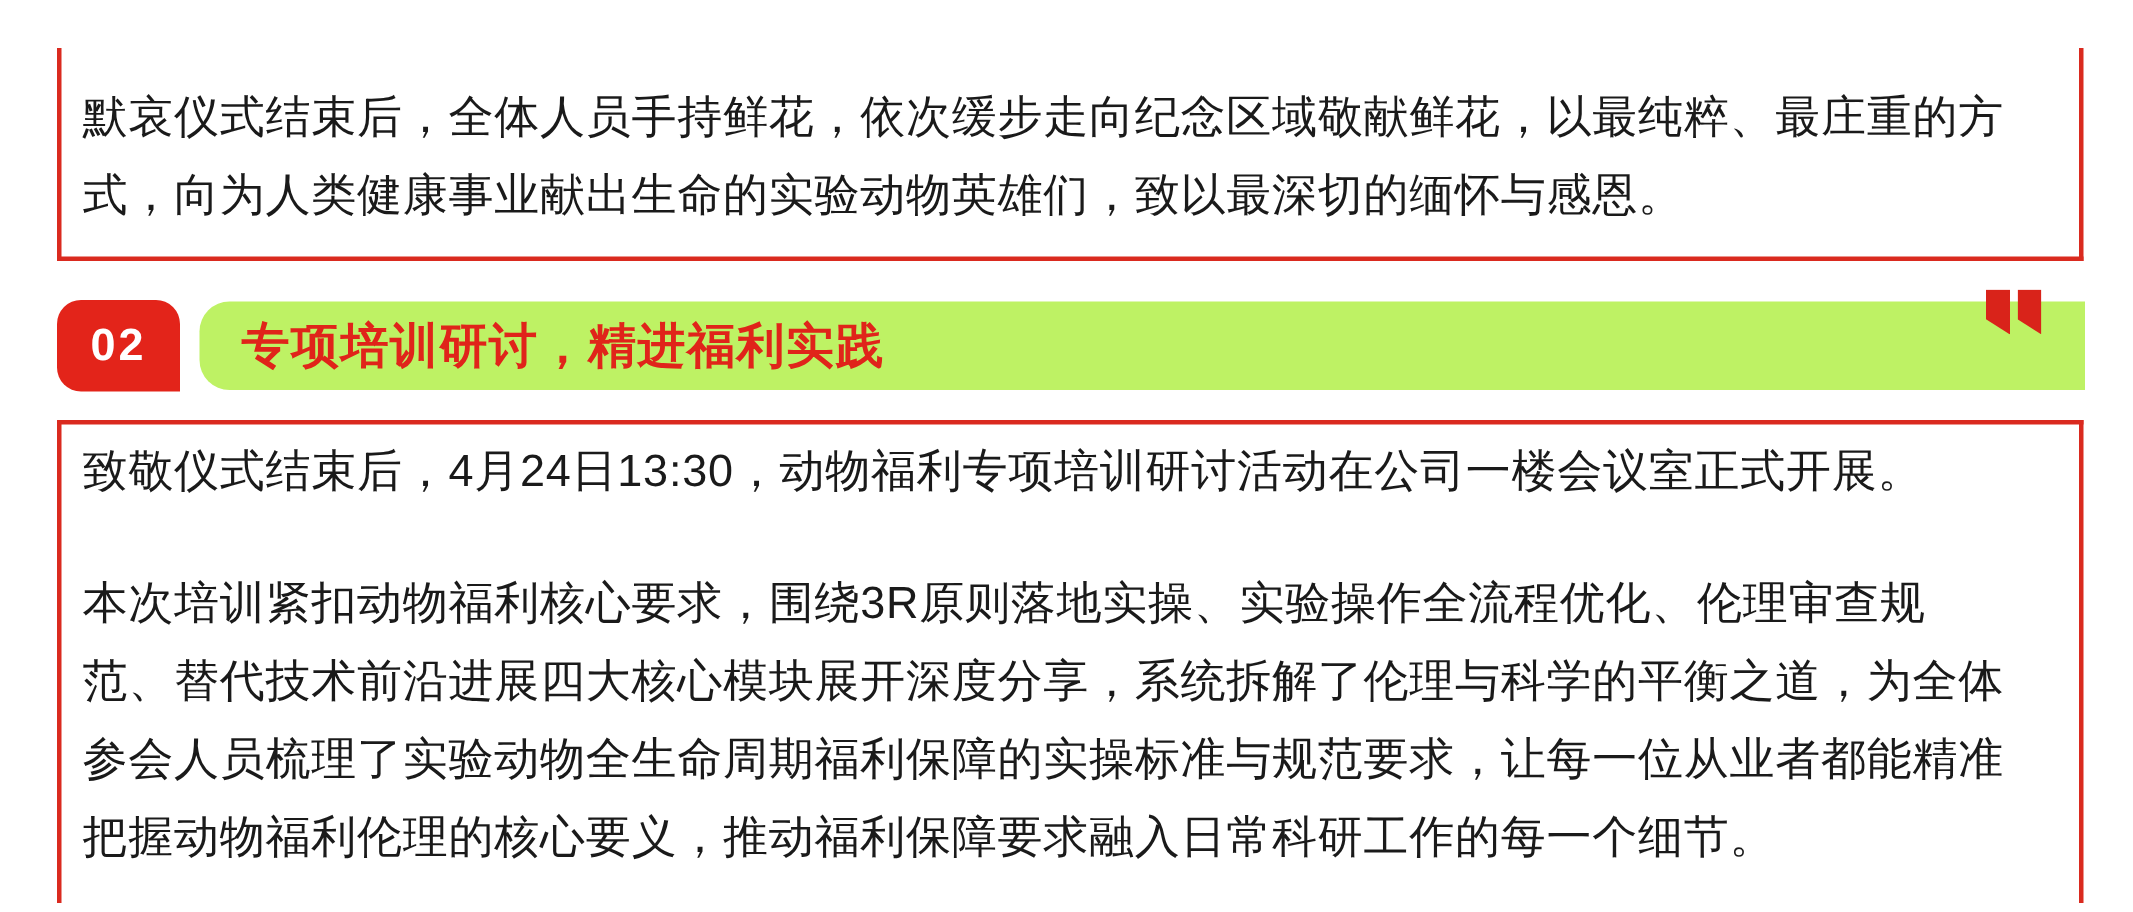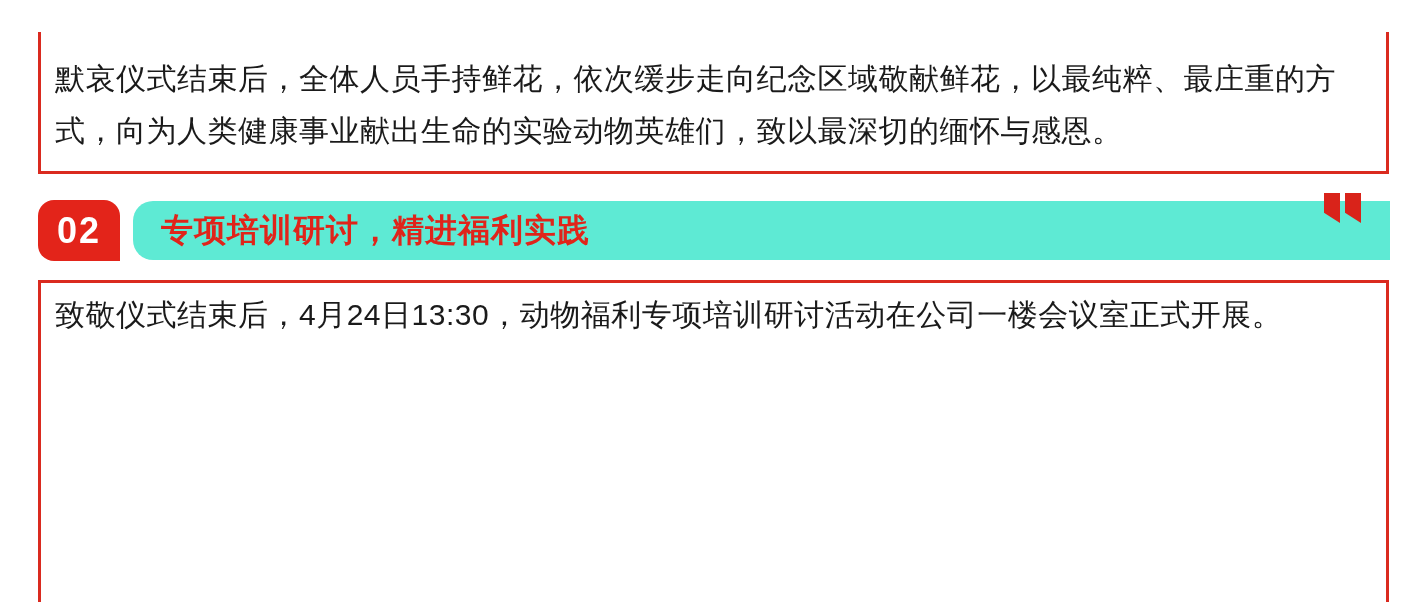--- a/index.html
+++ b/index.html
@@ -56,31 +56,31 @@
     left: 38px;
     top: 200px;
     width: 82px;
     height: 61px;
     background: #e3241a;
     border-radius: 16px 16px 0 16px;
     display: flex;
     align-items: center;
     justify-content: center;
     color: #ffffff;
-    font-size: 36px;
+    font-size: 30px;
     font-weight: bold;
     letter-spacing: 2px;
   }
   .section-strip {
     position: absolute;
     left: 133px;
     top: 201px;
     width: 1257px;
     height: 59px;
-    background: #5eead4;
+    background: #bef264;
     border-radius: 20px 0 0 20px;
     display: flex;
     align-items: center;
   }
   .section-title {
     padding-left: 28px;
     color: #e0241a;
     font-size: 32px;
     font-weight: bold;
     letter-spacing: 1px;
@@ -147,15 +147,19 @@
       <span class="section-title">专项培训研讨，精进福利实践</span>
     </div>
     <div class="quote-icon">
       <span class="quote-mark m1"></span>
       <span class="quote-mark m2"></span>
     </div>
   </div>
 
   <div class="training-box">
     <p class="para first">致敬仪式结束后，4月24日13:30，动物福利专项培训研讨活动在公司一楼会议室正式开展。</p>
+    <p class="para second">本次培训紧扣动物福利核心要求，围绕3R原则落地实操、实验操作全流程优化、伦理审查规
+范、替代技术前沿进展四大核心模块展开深度分享，系统拆解了伦理与科学的平衡之道，为全体
+参会人员梳理了实验动物全生命周期福利保障的实操标准与规范要求，让每一位从业者都能精准
+把握动物福利伦理的核心要义，推动福利保障要求融入日常科研工作的每一个细节。</p>
   </div>
 
 </div>
 
 </body></html>

